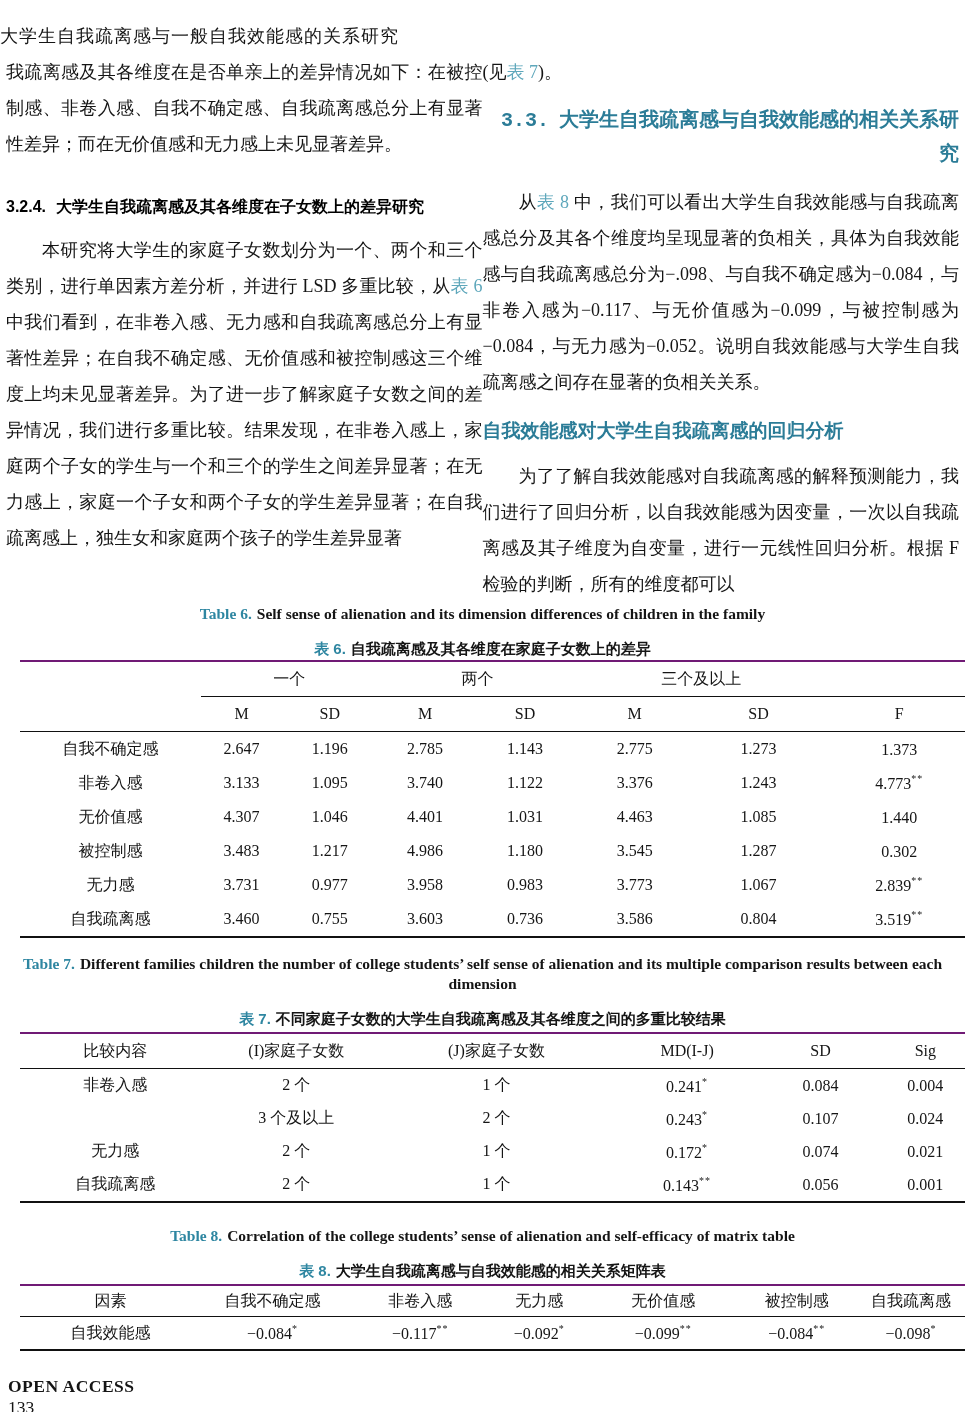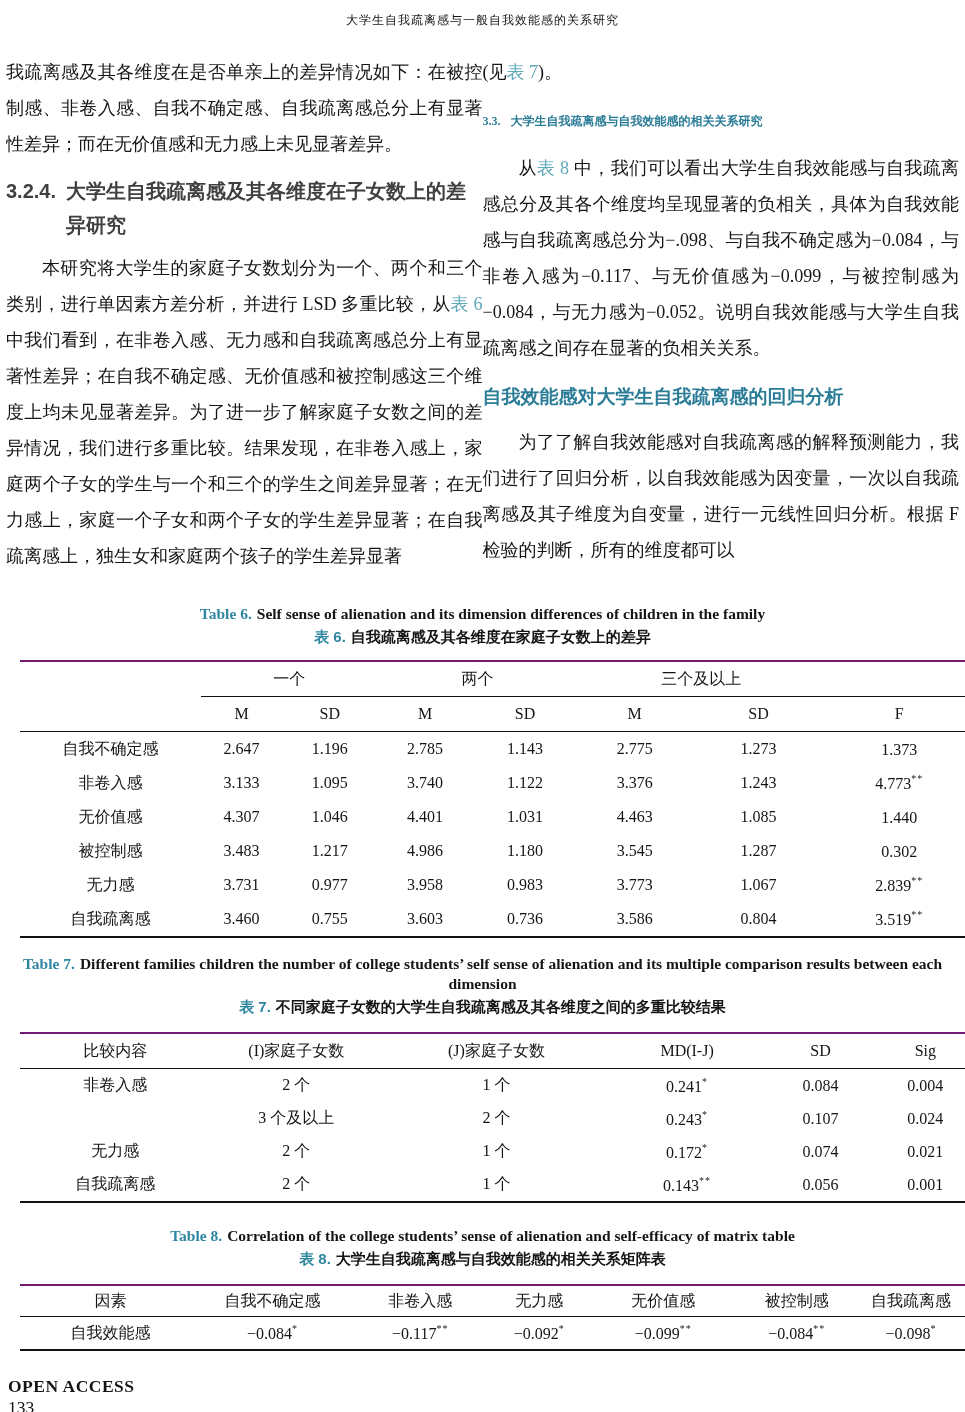--- a/index.html
+++ b/index.html
@@ -2,54 +2,54 @@
 <html><head>
 <meta charset="utf-8">
 <style>
   html,body { margin:0; padding:0; background:#e8e8e8; }
   .page {
     position:relative; width:965px; height:1412px; margin:0 auto;
     background:#ffffff; color:#151515; overflow:hidden;
     font-family:"Liberation Serif","DejaVu Serif",serif;
   }
   .running-title {
-    position:absolute; top:12px; left:0; width:100%;
-    text-align:center; font-size:12px; letter-spacing:1px;
+    position:absolute; top:24px; left:0; width:100%;
+    text-align:left; font-size:18px; letter-spacing:1px;
   }
   
   .columns {
     position:absolute; top:54px; left:6px; width:953px; height:552px;
     display:flex; overflow:hidden;
   }
   .col { flex:1 1 0; text-align:justify; font-size:18px; line-height:36px; }
   .col p { margin:0; }
   .indent { text-indent:2em; }
   .xref { color:#5EA7BB; text-decoration:none; cursor:pointer; }
   .num-heading {
-    display:flex; color:#404040; font-weight:bold; text-align:left;
+    display:flex; color:#000000; font-weight:bold; text-align:left;
     font-family:"Liberation Sans","DejaVu Sans",sans-serif;
-    font-size:20px; line-height:34px; margin:12px 0 8px;
+    font-size:16px; line-height:34px; margin:28px 0 8px;
   }
   .num-heading .hnum { flex:0 0 auto; margin-right:10px; }
   .inline-heading {
-    color:#2B7C97; font-weight:bold; text-align:left;
-    font-family:Liberation Serif, serif;
-    font-size:12px; line-height:34px; margin:14px 0 12px;
+    color:#2B7C97; font-weight:bold; text-align:right;
+    font-family:Liberation Mono, monospace;
+    font-size:20px; line-height:34px; margin:14px 0 12px;
   }
   .inline-heading .hnum { margin-right:10px; }
   .sub-heading {
     color:#2B7C97; font-weight:bold; text-align:left;
     font-family:"Liberation Sans","DejaVu Sans",sans-serif;
     font-size:19px; line-height:34px; margin:14px 0 10px;
   }
   
   .capblock { position:absolute; left:6px; width:953px; text-align:center; }
   .cap-en { font-weight:bold; font-size:15.5px; line-height:20px; }
   .cap-zh {
-    font-weight:bold; font-size:15px; line-height:21px; margin-top:2px;
+    font-weight:bold; font-size:15px; line-height:21px; margin-top:14px;
     font-family:"Liberation Sans","DejaVu Sans",sans-serif;
   }
   .cap-label { color:#2E86A1; margin-right:5px; }
   
   table.dtable {
     position:absolute; left:20px; width:953px;
     border-collapse:collapse; table-layout:fixed; font-size:16px;
     border-top:2px solid #701a75; border-bottom:2px solid #111;
   }
   table.dtable td { text-align:center; padding:0; vertical-align:middle; }

